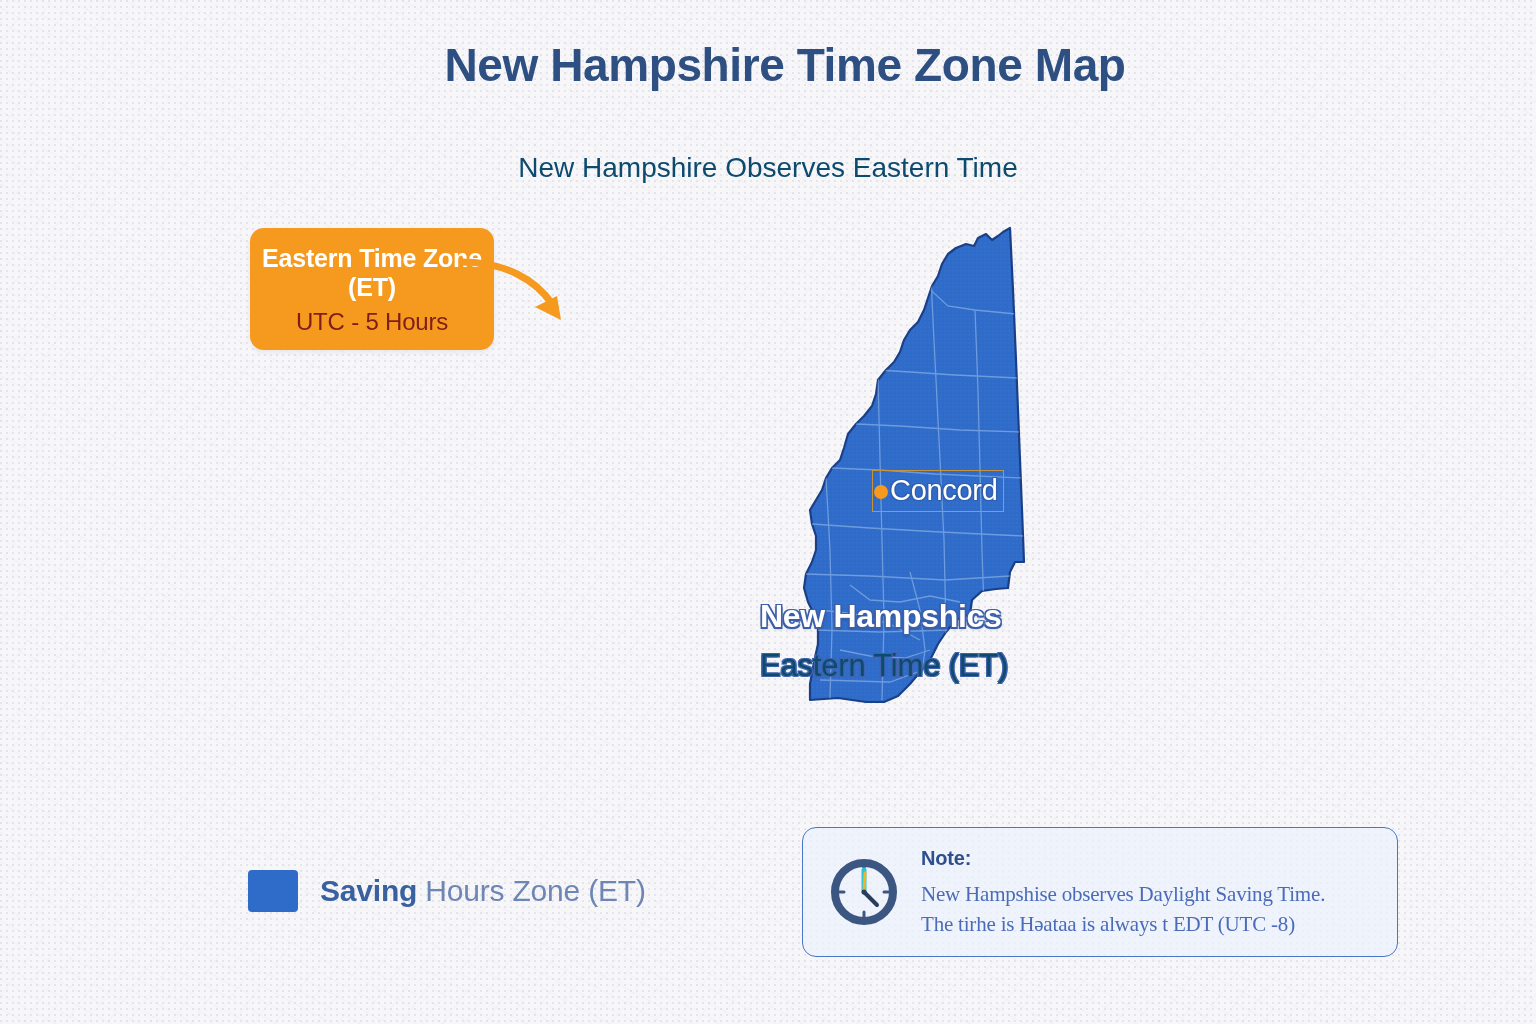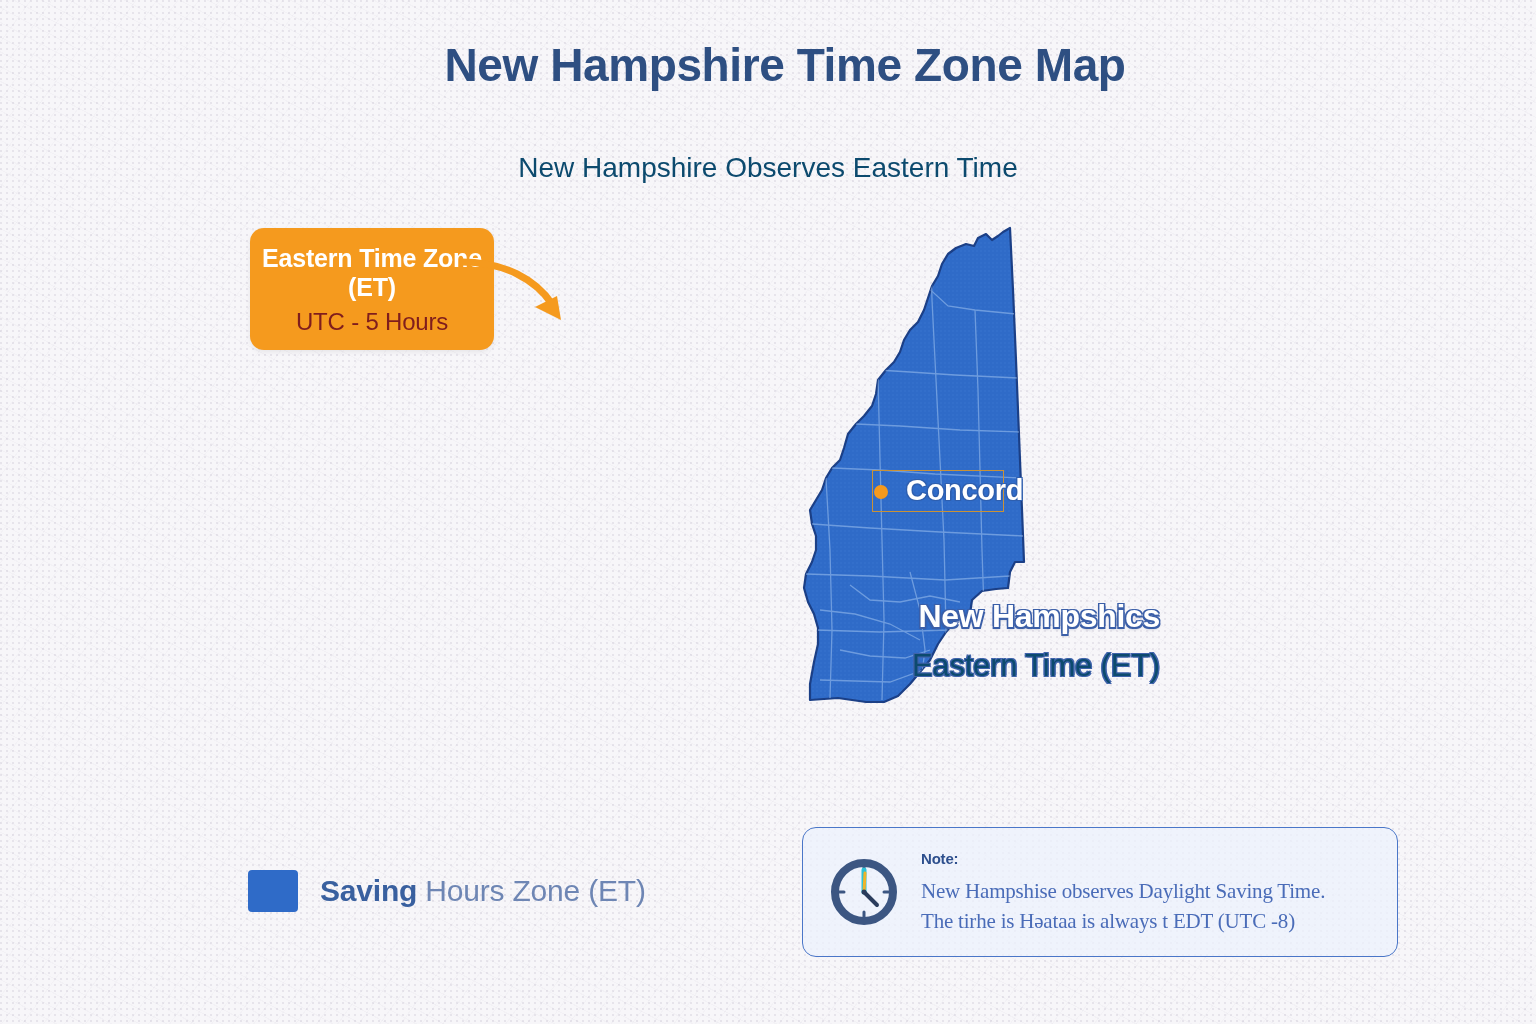--- a/index.html
+++ b/index.html
@@ -90,21 +90,21 @@
   
   #map-wrap {
     left: 760px; top: 210px;
     width: 360px; height: 520px;
   }
   #map-svg { display: block; }
 
   .map-label {
     position: absolute;
     z-index: 4;
-    text-align: right;
+    text-align: left;
     white-space: nowrap;
   }
   #state-name {
     left: 760px; top: 598px; width: 400px;
     font-size: 32px;
     font-weight: bold;
     color: #ffffff;
     text-shadow: -1.5px -1.5px 0 #3b5fa8, 1.5px -1.5px 0 #3b5fa8,
                  -1.5px 1.5px 0 #3b5fa8, 1.5px 1.5px 0 #3b5fa8,
                   0 2px 3px rgba(20,40,90,0.35);
@@ -131,28 +131,27 @@
   #capital-dot {
     left: 874px; top: 485px;
     width: 14px; height: 14px;
     border-radius: 50%;
     background: #f59a1e;
     z-index: 5;
   }
   #capital-name {
     left: 890px; top: 474px;
     font-size: 29px;
-    font-weight: bold;
+    font-weight: normal;
     color: #ffffff;
     text-shadow: -1.2px -1.2px 0 #2f5fae, 1.2px -1.2px 0 #2f5fae,
                  -1.2px 1.2px 0 #2f5fae, 1.2px 1.2px 0 #2f5fae;
     z-index: 5;
     letter-spacing: -0.3px;
     white-space: nowrap;
-    margin-left: 16px;
   }
 
   
   #legend {
     left: 248px; top: 870px;
     display: flex;
     align-items: center;
     gap: 22px;
   }
   #legend-swatch {
@@ -180,21 +179,21 @@
     border-radius: 14px;
     background: rgba(236,242,252,0.75);
     display: flex;
     align-items: center;
     padding: 0 18px 0 22px;
     gap: 18px;
   }
   #clock-icon { flex: 0 0 auto; }
   #note-text-wrap { padding-top: 2px; }
   #note-title {
-    font-size: 15px;
+    font-size: 20px;
     font-weight: bold;
     color: #2d4f8d;
     margin-bottom: 9px;
     letter-spacing: -0.2px;
   }
   .note-line {
     font-size: 21px;
     color: #4a6cb8;
     line-height: 1.45;
     letter-spacing: -0.2px;

